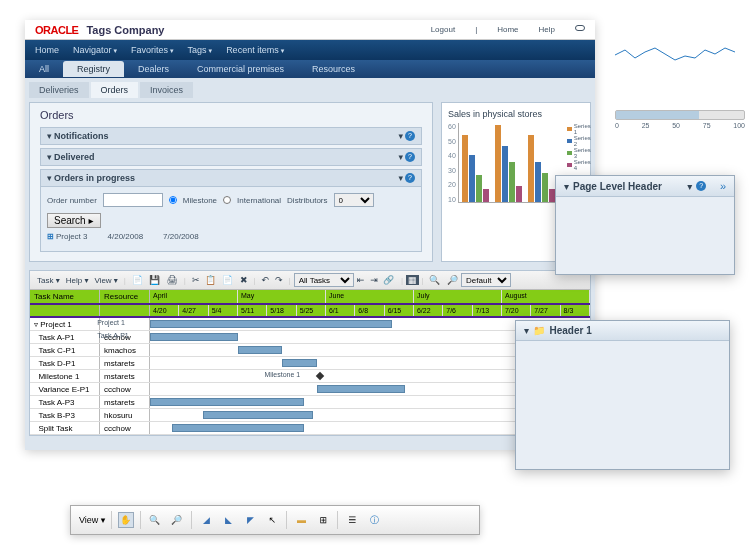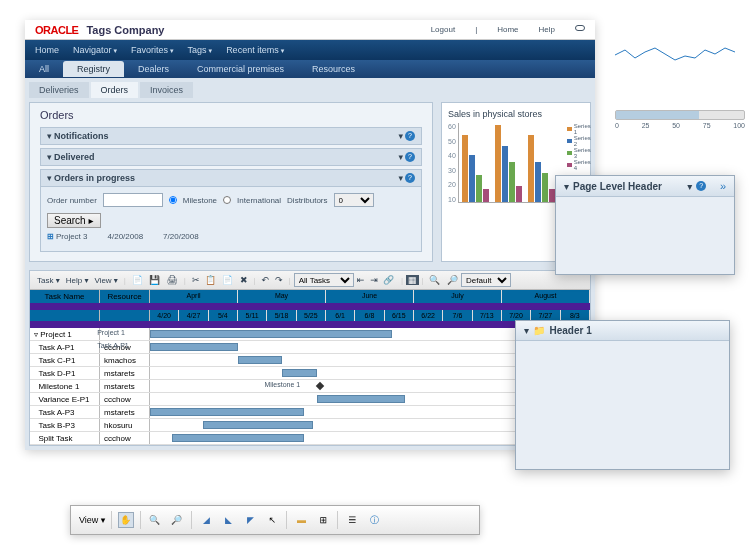--- a/index.html
+++ b/index.html
@@ -48,21 +48,21 @@
 .bar { width: 6px; }
 .legend { font-size: 6px; color: #567; margin-left: 4px; }
 .legend div { display: flex; align-items: center; gap: 2px; }
 .sw { width: 6px; height: 4px; }
 
 .gantt { margin-top: 8px; background: #fff; border: 1px solid #b5c5d5; }
 .gbar { display: flex; align-items: center; padding: 2px 4px; background: linear-gradient(#f5f5f5,#e5e5e5); border-bottom: 1px solid #bbb; font-size: 8px; color: #345; }
 .gbar > span { padding: 0 3px; }
 .sep { color: #ccc; }
 .icn { font-size: 9px; }
-.ghdr { display: flex; background: #0369a1; border-bottom: 7px solid #4c1d95; font-size: 8px; text-align: center; }
+.ghdr { display: flex; background: #84cc16; border-bottom: 2px solid #4c1d95; font-size: 8px; }
 .gcol1 { width: 70px; padding: 2px 4px; border-right: 1px solid #bbb; }
 .gcol2 { width: 50px; padding: 2px 4px; border-right: 1px solid #bbb; }
 .gtime { flex: 1; display: flex; font-size: 7px; }
 .gtime > div { flex: 1; padding: 2px 3px; border-right: 1px solid #ddd; }
 .grow { display: flex; border-bottom: 1px solid #ddd; font-size: 8px; height: 13px; align-items: center; }
 .grow .gcol1, .grow .gcol2 { height: 100%; display: flex; align-items: center; }
 .gcanvas { flex: 1; position: relative; height: 100%; }
 .gbar-item { position: absolute; height: 8px; background: #7aa5c8; top: 2px; border: 1px solid #5a85a8; }
 .diamond { position: absolute; width: 6px; height: 6px; background: #333; transform: rotate(45deg); top: 3px; }
 

